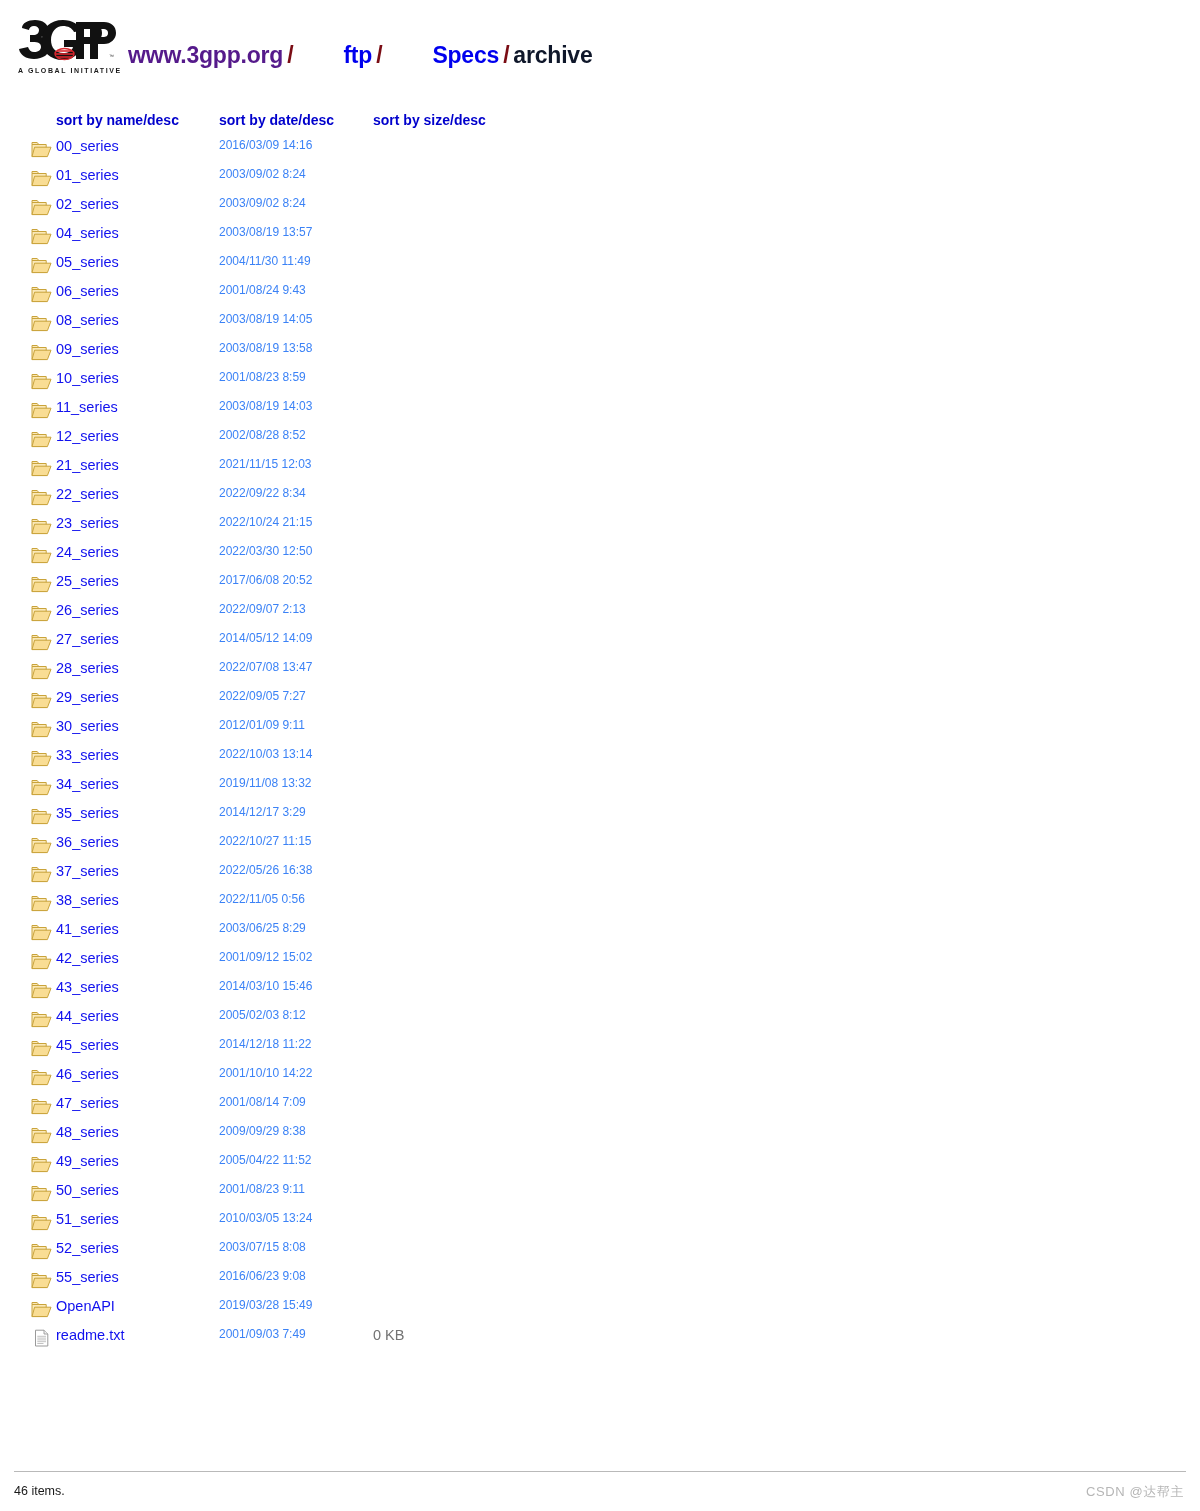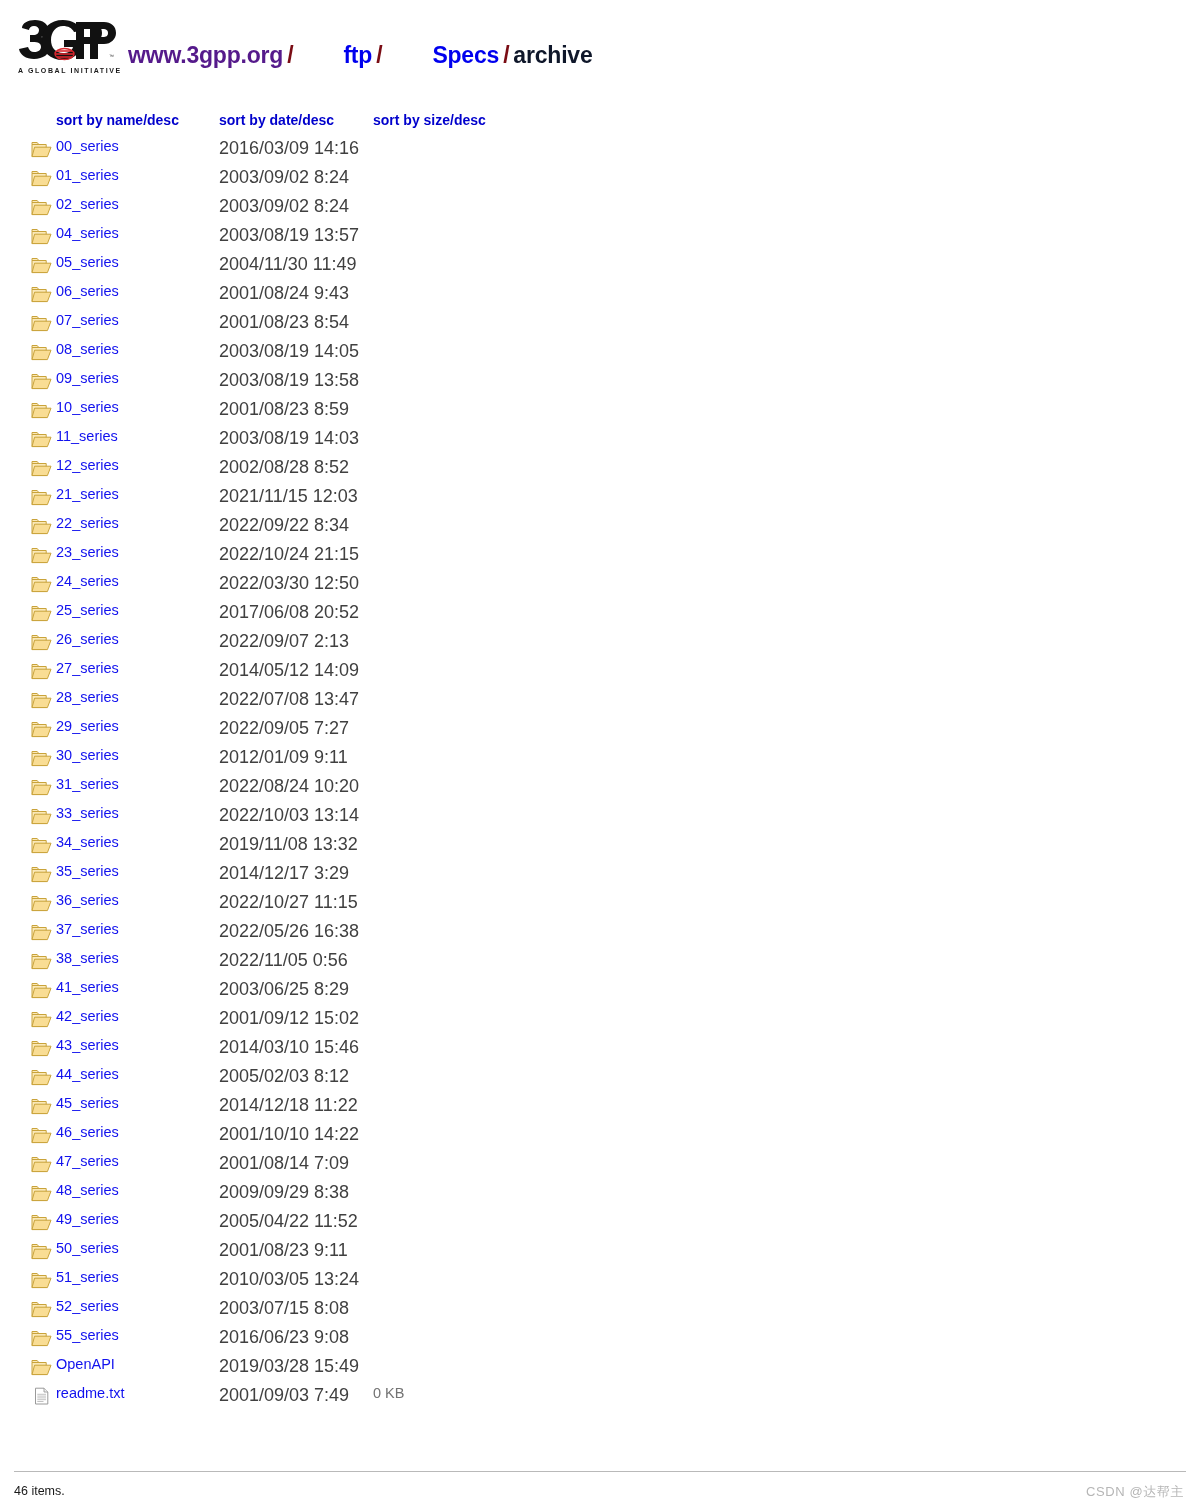--- a/index.html
+++ b/index.html
@@ -111,22 +111,22 @@
     font-size: 14.5px;
     color: #1111EE;
     text-decoration: none;
     white-space: nowrap;
     font-family: "Liberation Sans", sans-serif;
   }
   .row .date {
     position: absolute;
     left: 219px;
     top: 2px;
-    font-size: 18px;
-    color: #404040;
+    font-size: 12px;
+    color: #3b82f6;
     white-space: nowrap;
     font-family: "Liberation Sans", sans-serif;
   }
   .row .size {
     position: absolute;
     left: 373px;
     top: 2px;
     font-size: 14.5px;
     color: #737373;
     white-space: nowrap;
@@ -275,30 +275,20 @@
         <a class="name" href="#">06_series</a>
         <span class="date">2001/08/24 9:43</span>
         <span class="size"></span>
       </div>
       <div class="row">
         <span class="icon"><svg viewBox="0 0 21 18" width="21" height="18">
             <path d="M1 4.5 L1 16.5 L15.2 16.5 L15.2 4.5 Z" fill="#fbe9b8" stroke="#c9a33a" stroke-width="1"></path>
             <path d="M1 4.5 L1 2.5 L6.2 2.5 L7.8 4.5 Z" fill="#fbe9b8" stroke="#c9a33a" stroke-width="1"></path>
             <path d="M3.6 7.2 L20 7.2 L16.4 16.6 L1 16.6 Z" fill="#f9dd94" stroke="#c9a33a" stroke-width="1"></path>
           </svg></span>
-        <a class="name" href="#">07_series</a>
-        <span class="date">2001/08/23 8:54</span>
-        <span class="size"></span>
-      </div>
-      <div class="row">
-        <span class="icon"><svg viewBox="0 0 21 18" width="21" height="18">
-            <path d="M1 4.5 L1 16.5 L15.2 16.5 L15.2 4.5 Z" fill="#fbe9b8" stroke="#c9a33a" stroke-width="1"></path>
-            <path d="M1 4.5 L1 2.5 L6.2 2.5 L7.8 4.5 Z" fill="#fbe9b8" stroke="#c9a33a" stroke-width="1"></path>
-            <path d="M3.6 7.2 L20 7.2 L16.4 16.6 L1 16.6 Z" fill="#f9dd94" stroke="#c9a33a" stroke-width="1"></path>
-          </svg></span>
         <a class="name" href="#">08_series</a>
         <span class="date">2003/08/19 14:05</span>
         <span class="size"></span>
       </div>
       <div class="row">
         <span class="icon"><svg viewBox="0 0 21 18" width="21" height="18">
             <path d="M1 4.5 L1 16.5 L15.2 16.5 L15.2 4.5 Z" fill="#fbe9b8" stroke="#c9a33a" stroke-width="1"></path>
             <path d="M1 4.5 L1 2.5 L6.2 2.5 L7.8 4.5 Z" fill="#fbe9b8" stroke="#c9a33a" stroke-width="1"></path>
             <path d="M3.6 7.2 L20 7.2 L16.4 16.6 L1 16.6 Z" fill="#f9dd94" stroke="#c9a33a" stroke-width="1"></path>
           </svg></span>
@@ -427,30 +417,20 @@
         <span class="size"></span>
       </div>
       <div class="row">
         <span class="icon"><svg viewBox="0 0 21 18" width="21" height="18">
             <path d="M1 4.5 L1 16.5 L15.2 16.5 L15.2 4.5 Z" fill="#fbe9b8" stroke="#c9a33a" stroke-width="1"></path>
             <path d="M1 4.5 L1 2.5 L6.2 2.5 L7.8 4.5 Z" fill="#fbe9b8" stroke="#c9a33a" stroke-width="1"></path>
             <path d="M3.6 7.2 L20 7.2 L16.4 16.6 L1 16.6 Z" fill="#f9dd94" stroke="#c9a33a" stroke-width="1"></path>
           </svg></span>
         <a class="name" href="#">30_series</a>
         <span class="date">2012/01/09 9:11</span>
-        <span class="size"></span>
-      </div>
-      <div class="row">
-        <span class="icon"><svg viewBox="0 0 21 18" width="21" height="18">
-            <path d="M1 4.5 L1 16.5 L15.2 16.5 L15.2 4.5 Z" fill="#fbe9b8" stroke="#c9a33a" stroke-width="1"></path>
-            <path d="M1 4.5 L1 2.5 L6.2 2.5 L7.8 4.5 Z" fill="#fbe9b8" stroke="#c9a33a" stroke-width="1"></path>
-            <path d="M3.6 7.2 L20 7.2 L16.4 16.6 L1 16.6 Z" fill="#f9dd94" stroke="#c9a33a" stroke-width="1"></path>
-          </svg></span>
-        <a class="name" href="#">31_series</a>
-        <span class="date">2022/08/24 10:20</span>
         <span class="size"></span>
       </div>
       <div class="row">
         <span class="icon"><svg viewBox="0 0 21 18" width="21" height="18">
             <path d="M1 4.5 L1 16.5 L15.2 16.5 L15.2 4.5 Z" fill="#fbe9b8" stroke="#c9a33a" stroke-width="1"></path>
             <path d="M1 4.5 L1 2.5 L6.2 2.5 L7.8 4.5 Z" fill="#fbe9b8" stroke="#c9a33a" stroke-width="1"></path>
             <path d="M3.6 7.2 L20 7.2 L16.4 16.6 L1 16.6 Z" fill="#f9dd94" stroke="#c9a33a" stroke-width="1"></path>
           </svg></span>
         <a class="name" href="#">33_series</a>
         <span class="date">2022/10/03 13:14</span>

